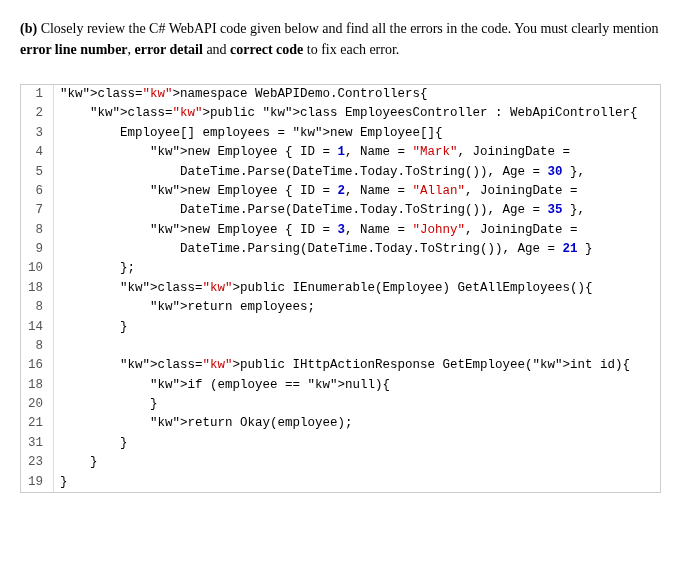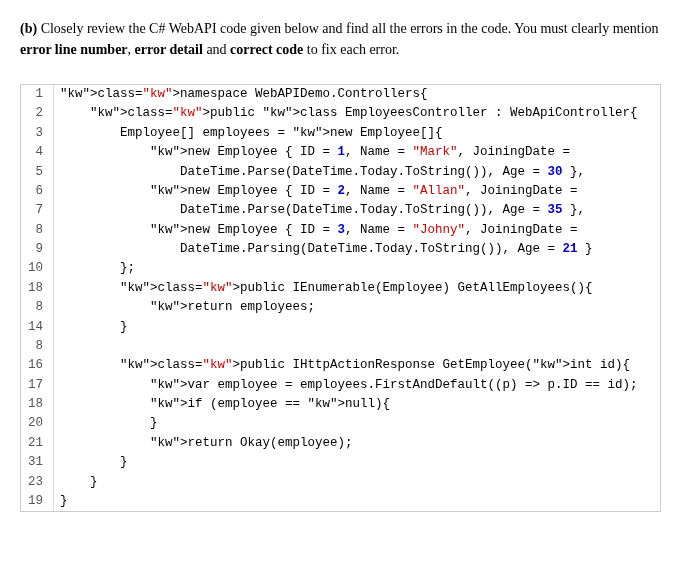--- a/index.html
+++ b/index.html
@@ -115,24 +115,20 @@
         </tr>
         <tr>
           <td class="line-num">8</td>
           <td class="line-code">&nbsp;</td>
         </tr>
         <tr>
           <td class="line-num">16</td>
           <td class="line-code">        <span <span="" class="&lt;span">"kw"</span>&gt;class=<span class="str">"kw"</span>&gt;public IHttpActionResponse GetEmployee(<span class="&lt;span">"kw"</span>&gt;int id){</td>
         </tr>
         <tr>
-          <td class="line-num">17</td>
-          <td class="line-code">            <span class="&lt;span">"kw"</span>&gt;var employee = employees.FirstAndDefault((p) =&gt; p.ID == id);</td>
-        </tr>
-        <tr>
           <td class="line-num">18</td>
           <td class="line-code">            <span class="&lt;span">"kw"</span>&gt;if (employee == <span class="&lt;span">"kw"</span>&gt;null){</td>
         </tr>
         <tr>
           <td class="line-num">20</td>
           <td class="line-code">            }</td>
         </tr>
         <tr>
           <td class="line-num">21</td>
           <td class="line-code">            <span class="&lt;span">"kw"</span>&gt;return Okay(employee);</td>

